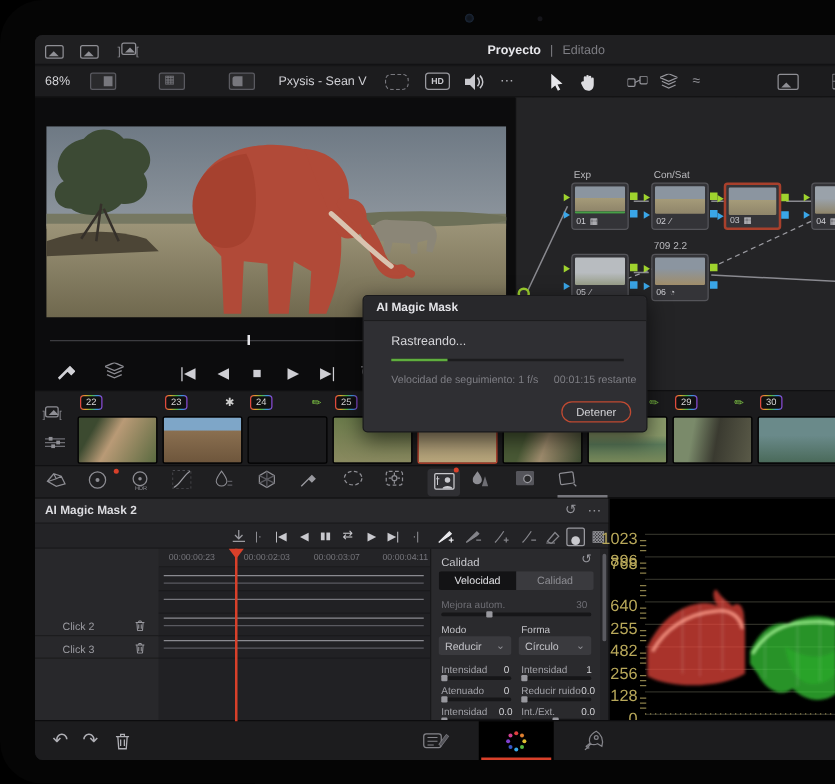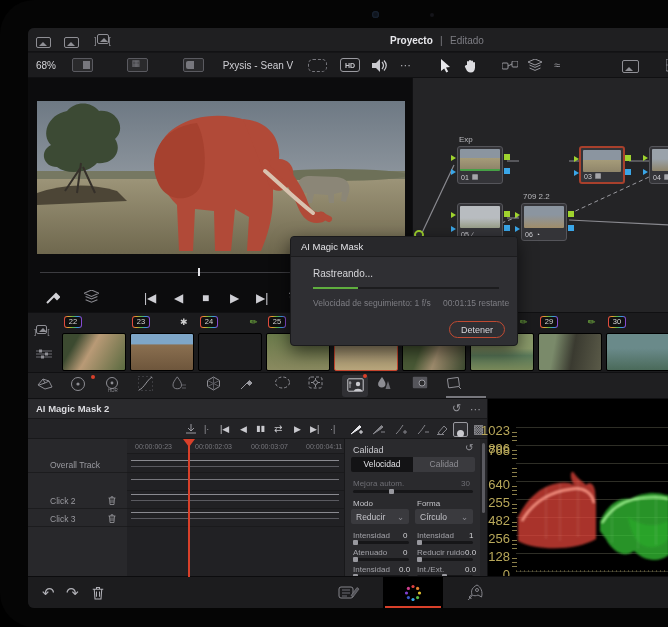--- a/index.html
+++ b/index.html
@@ -174,20 +174,32 @@
         <div class="nthumb"></div>
         <div class="nfoot">
             <span>01</span>
             <span>▦</span>
           </div>
         <i class="cg"></i>
           <i class="cb"></i>
           <i class="sq sqg"></i>
           <i class="sq sqb"></i>
       </div>
+      <div class="node" style="left:108px;top:68px">
+        <div class="nlabel">Con/Sat</div>
+        <div class="nthumb"></div>
+        <div class="nfoot">
+            <span>02</span>
+            <span>∕</span>
+          </div>
+        <i class="cg"></i>
+          <i class="cb"></i>
+          <i class="sq sqg"></i>
+          <i class="sq sqb"></i>
+      </div>
       <div class="node sel" style="left:166px;top:68px">
         <div class="nthumb"></div>
         <div class="nfoot">
             <span>03</span>
             <span>▦</span>
           </div>
         <i class="cg"></i>
           <i class="cb"></i>
           <i class="sq sqg"></i>
           <i class="sq sqb"></i>
@@ -407,23 +419,20 @@
       </div>
 
       <div class="abs" style="left:99px;top:40px;width:217px;height:15px;background:#242427;border-bottom:1px solid #1a1a1c">
         <span class="abs" style="left:8px;top:4px;font-size:7px;color:#77777d">00:00:00:23</span>
         <span class="abs" style="left:68px;top:4px;font-size:7px;color:#77777d">00:00:02:03</span>
         <span class="abs" style="left:124px;top:4px;font-size:7px;color:#77777d">00:00:03:07</span>
         <span class="abs" style="left:179px;top:4px;font-size:7px;color:#77777d">00:00:04:11</span>
       </div>
 
       <div class="abs" style="left:0;top:40px;width:99px;height:138px;background:#28282b">
-        <div class="trow" style="top:16px;width:99px">
-            <span class="tlabel">Overall Track</span>
-          </div>
         <div class="trow" style="top:52px;width:99px">
             <span class="tlabel">Click 2</span>
           <svg class="abs" style="left:80px;top:5px" width="8" height="9" viewBox="0 0 8 9">
               <path d="M0.5 2h7 M3 2V.8h2V2 M1.5 2l.5 6.5h4l.5-6.5 M3 3.5v3.5 M5 3.5v3.5" stroke="#9a9aa0" fill="none" stroke-width=".8"></path>
             </svg>
           </div>
         <div class="trow" style="top:70px;width:99px">
             <span class="tlabel">Click 3</span>
           <svg class="abs" style="left:80px;top:5px" width="8" height="9" viewBox="0 0 8 9">
               <path d="M0.5 2h7 M3 2V.8h2V2 M1.5 2l.5 6.5h4l.5-6.5 M3 3.5v3.5 M5 3.5v3.5" stroke="#9a9aa0" fill="none" stroke-width=".8"></path>
@@ -569,21 +578,21 @@
           <path d="M86 102 C96 86 110 78 126 77 C136 76 146 76 152 78" stroke="#a8ff98" stroke-width="2" fill="none" opacity=".9"></path>
           <path d="M112 96 C116 116 122 124 132 126 C140 127 148 124 152 118 L152 100 C138 108 124 104 112 96 Z" fill="#2aa82a" opacity=".8"></path>
           <path d="M30 66 V118 M44 62 V120 M62 58 V116 M96 84 V122 M122 78 V128 M140 74 V124" stroke="#ffffff" stroke-width=".6" opacity=".25"></path>
         </g>
         <path d="M0 150 H153" stroke="#8a7f4a" stroke-width="1" stroke-dasharray="1 3"></path>
       </svg>
     </div>
 
     <div class="abs" style="left:262px;top:208px;width:228px;height:110px;background:#2f2f33;border-radius:4px;border:1px solid #1a1a1c;box-shadow:0 6px 18px rgba(0,0,0,.6);z-index:50">
       <div class="abs" style="left:0;top:0;width:100%;height:20px;background:#28282b;border-bottom:1px solid #1c1c1e;border-radius:4px 4px 0 0">
-        <span class="abs txt" style="left:10px;top:5px;color:#e4e4e8;font-weight:normal;font-size:9.5px">AI Magic Mask</span>
+        <span class="abs txt" style="left:10px;top:5px;color:#e4e4e8;font-weight:bold;font-size:9.5px">AI Magic Mask</span>
       </div>
       <span class="abs txt" style="left:22px;top:32px;color:#d5d5d9;font-size:10px">Rastreando...</span>
       <div class="abs" style="left:22px;top:50px;width:186px;height:2px;background:#1c1c1e">
         <div class="abs" style="left:0;top:0;width:24%;height:2px;background:#5fae3e"></div>
       </div>
       <span class="abs txt dim" style="left:22px;top:62px;font-size:8.5px">Velocidad de seguimiento: 1 f/s</span>
       <span class="abs txt dim" style="left:152px;top:62px;font-size:8.5px">00:01:15 restante</span>
       <span class="abs" style="left:158px;top:84px;width:56px;height:17px;border:1px solid #c04a32;border-radius:9px;color:#d5d5d9;font-size:9px;text-align:center;line-height:16px">Detener</span>
     </div>
 

